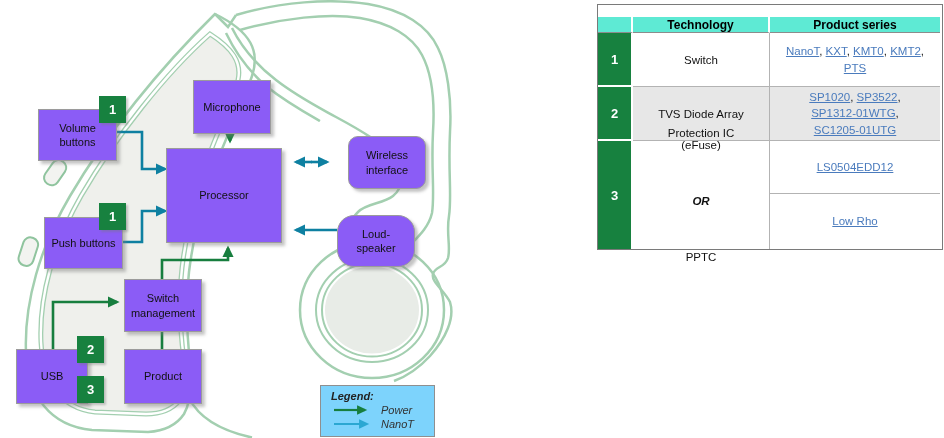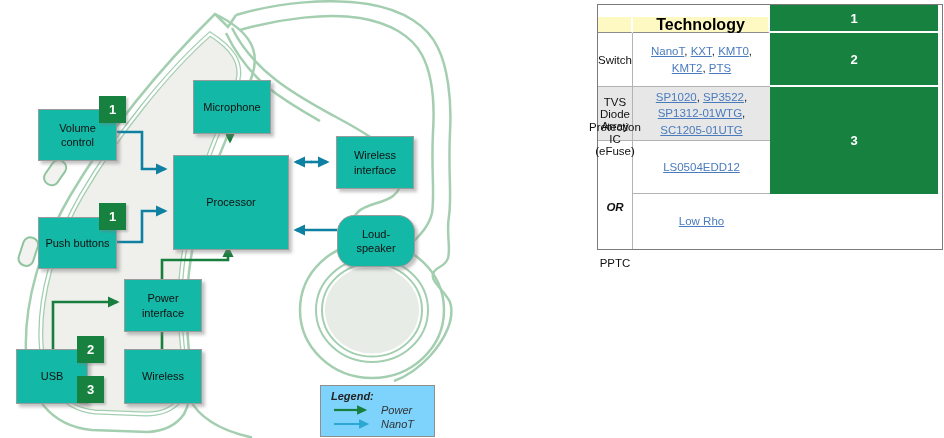--- a/index.html
+++ b/index.html
@@ -1,29 +1,29 @@
 <!DOCTYPE html>
 <html><head>
 <meta charset="utf-8">
 <style>
   html,body{margin:0;padding:0;background:#fff;}
   #stage{position:relative;width:944px;height:438px;background:#fff;overflow:hidden;
          font-family:"Liberation Sans",sans-serif;color:#1a1a1a;}
   
   #artsvg{position:absolute;left:0;top:0;}
-  .node{position:absolute;background:#14b8a6;border:1px solid #9b9b9b;
+  .node{position:absolute;background:#8b5cf6;border:1px solid #9b9b9b;
         box-shadow:3px 3px 3px rgba(125,125,125,.45);
         display:flex;align-items:center;justify-content:center;text-align:center;
         font-size:11px;line-height:1.3;color:#111;}
   .node span{display:block;padding:0 4px;}
   #n-volume{left:38px;top:109px;width:77px;height:50px;}
-  #n-push{left:38px;top:217px;width:77px;height:50px;text-align:center;}
+  #n-push{left:44px;top:217px;width:77px;height:50px;text-align:center;}
   #n-mic{left:193px;top:80px;width:76px;height:52px;}
-  #n-proc{left:173px;top:148px;width:114px;height:93px;margin-top:7px;}
-  #n-wireless{left:336px;top:136px;width:76px;height:51px;}
+  #n-proc{left:166px;top:148px;width:114px;height:93px;}
+  #n-wireless{left:348px;top:136px;width:76px;height:51px;border-radius:10px;}
   #n-loud{left:337px;top:215px;width:76px;height:50px;border-radius:17px;}
   #n-loud span{padding:0 12px;}
   #n-power{left:124px;top:279px;width:76px;height:51px;}
   #n-battery{left:124px;top:349px;width:76px;height:53px;}
   #n-usb{left:16px;top:349px;width:70px;height:53px;}
   .badge{position:absolute;width:27px;height:27px;background:#17813f;color:#fff;
          font-size:13px;font-weight:bold;display:flex;align-items:center;justify-content:center;
          box-shadow:2px 2px 2px rgba(120,120,120,.4);}
   #b-volume{left:99px;top:96px;}
   #b-push{left:99px;top:203px;}
@@ -33,21 +33,21 @@
   #legend{position:absolute;left:320px;top:385px;width:113px;height:50px;
           background:#7dd3fc;border:1px solid #8f8f8f;font-size:11px;}
   #legend .ltitle{font-weight:bold;font-style:italic;margin:4px 0 1px 10px;color:#222;}
   .lrow{display:flex;align-items:center;margin-left:11px;height:14px;}
   .lrow .llab{font-style:italic;color:#333;margin-left:7px;}
   
   #ptable{position:absolute;left:597px;top:4px;width:344px;border:1px solid #7a7a7a;
           display:grid;grid-template-columns:35px 137px 170px;
           grid-template-rows:28px 54px 54px 53px 55px;background:#fff;font-size:11.5px;}
   .cell{display:flex;align-items:center;justify-content:center;text-align:center;}
-  .hcell{background:#fef9c3;font-weight:bold;font-size:16px;color:#000;
+  .hcell{background:#5eead4;font-weight:bold;font-size:12px;color:#000;
          border-bottom:1px solid #8c8c8c;margin-top:12px;}
   .hcorner{border-right:2px solid #fff;}
   .htech{border-right:2px solid #fff;}
   .numcell{background:#17813f;color:#fff;font-weight:bold;font-size:13px;
            border-right:2px solid #fff;}
   .gapb{border-bottom:2px solid #fff;}
   .tcell{border-right:1px solid #b3b3b3;border-bottom:1px solid #b3b3b3;color:#111;}
   .pcell{border-bottom:1px solid #b3b3b3;line-height:1.45;padding:4px 6px;justify-content:center;}
   .shade{background:#e7e7e7;}
   .span2{grid-row:span 2;}
@@ -133,42 +133,42 @@
     </g>
     <g fill="none" stroke="#177e3e" stroke-width="2.6">
       <path d="M 230,132 L 230,141" marker-end="url(#m-g)"></path>
       <path d="M 53,349 L 53,302 L 117,302" marker-end="url(#m-g)"></path>
       <path d="M 162,349 L 162,331"></path>
       <path d="M 162,279 L 162,260 L 228,260 L 228,248" marker-end="url(#m-g)"></path>
     </g>
   </svg>
 
   <div class="node" id="n-volume">
-      <span>Volume control</span>
+      <span>Volume buttons</span>
     </div>
   <div class="node" id="n-push">
       <span>Push buttons</span>
     </div>
   <div class="node" id="n-mic">
       <span>Microphone</span>
     </div>
   <div class="node" id="n-proc">
       <span>Processor</span>
     </div>
   <div class="node" id="n-wireless">
       <span>Wireless interface</span>
     </div>
   <div class="node" id="n-loud">
       <span>Loud-speaker</span>
     </div>
   <div class="node" id="n-power">
-      <span>Power interface</span>
+      <span>Switch management</span>
     </div>
   <div class="node" id="n-battery">
-      <span>Wireless</span>
+      <span>Product</span>
     </div>
   <div class="node" id="n-usb">
       <span>USB</span>
     </div>
 
   <div class="badge" id="b-volume">1</div>
   <div class="badge" id="b-push">1</div>
   <div class="badge" id="b-usb-top">2</div>
   <div class="badge" id="b-usb-bottom">3</div>
 
@@ -184,20 +184,21 @@
       <svg width="42" height="10">
         <line x1="2" y1="5" x2="35" y2="5" stroke="#2ba7d2" stroke-width="2.2" marker-end="url(#m-tl)"></line>
       </svg>
       <span class="llab">NanoT</span>
     </div>
   </div>
 
   <div id="ptable">
     <div class="cell hcell hcorner"></div>
     <div class="cell hcell htech">Technology</div>
+    <div class="cell hcell">Product series</div>
 
     <div class="cell numcell gapb">1</div>
     <div class="cell tcell">Switch</div>
     <div class="cell pcell">
       <div class="pwrap"><a class="plink" href="#">NanoT</a>, <a class="plink" href="#">KXT</a>, <a class="plink" href="#">KMT0</a>, <a class="plink" href="#">KMT2</a>, <a class="plink" href="#">PTS</a></div>
     </div>
 
     <div class="cell numcell gapb">2</div>
     <div class="cell tcell shade">TVS Diode Array</div>
     <div class="cell pcell shade">

